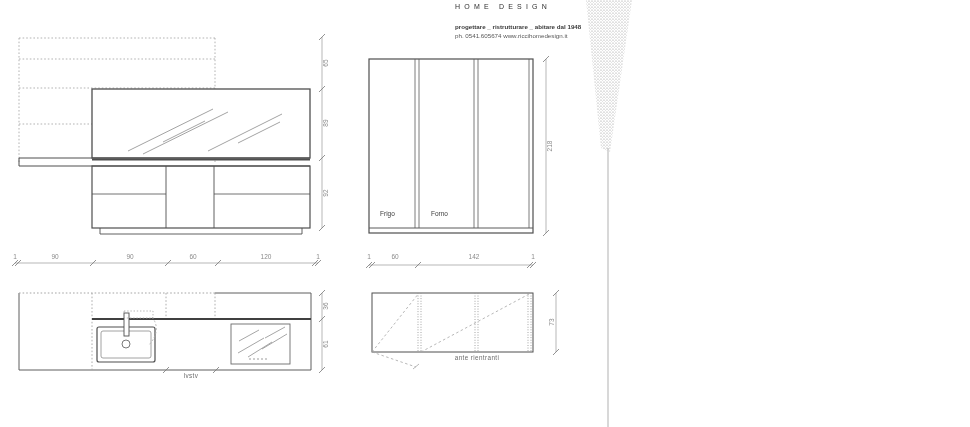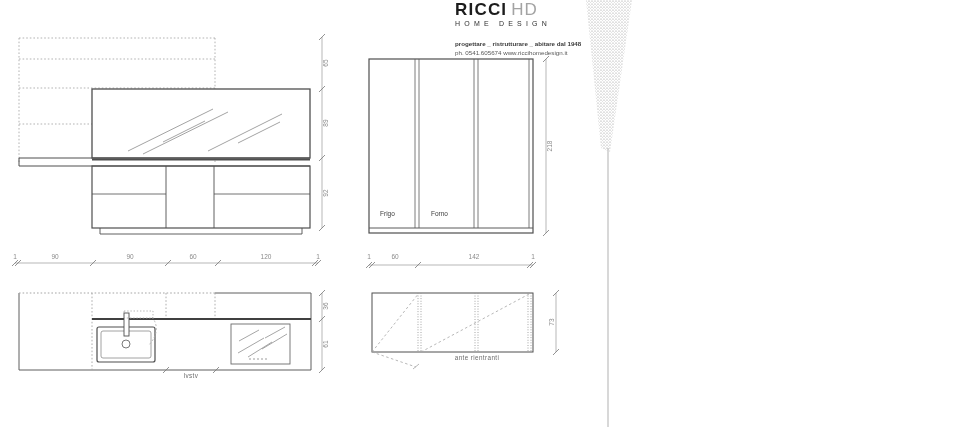--- a/index.html
+++ b/index.html
@@ -164,22 +164,18 @@
         <path d="M553,296 l6,-6 M553,355 l6,-6" stroke="#777777" stroke-width="0.8" fill="none"></path>
         <text class="dim-label" text-anchor="middle" x="552" y="324" transform="rotate(-90 552 322)">73</text>
       </g>
     </g>
 
     <polygon points="586,0 632,0 610,152 601,148" fill="url(#stip)"></polygon>
     <path d="M608,148 V427" stroke="#c8c8c8" stroke-width="1.4" fill="none"></path>
   </svg>
 
   <div id="logo">
-    <div class="title-row">
-      <span class="brand-primary">RICCI</span>
-      <span class="brand-secondary">HD</span>
-    </div>
     <div class="brand-subtitle">HOME DESIGN</div>
     <div class="brand-tagline">progettare _ ristrutturare _ abitare dal 1948</div>
     <div class="brand-contact">ph. 0541.605674   www.riccihomedesign.it</div>
   </div>
 
 </div>
 
 </body></html>

